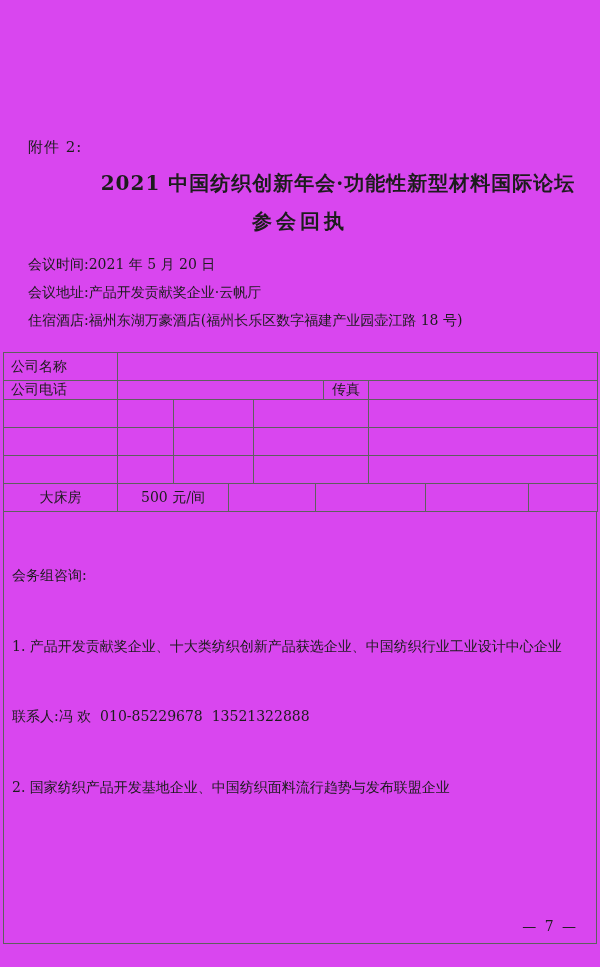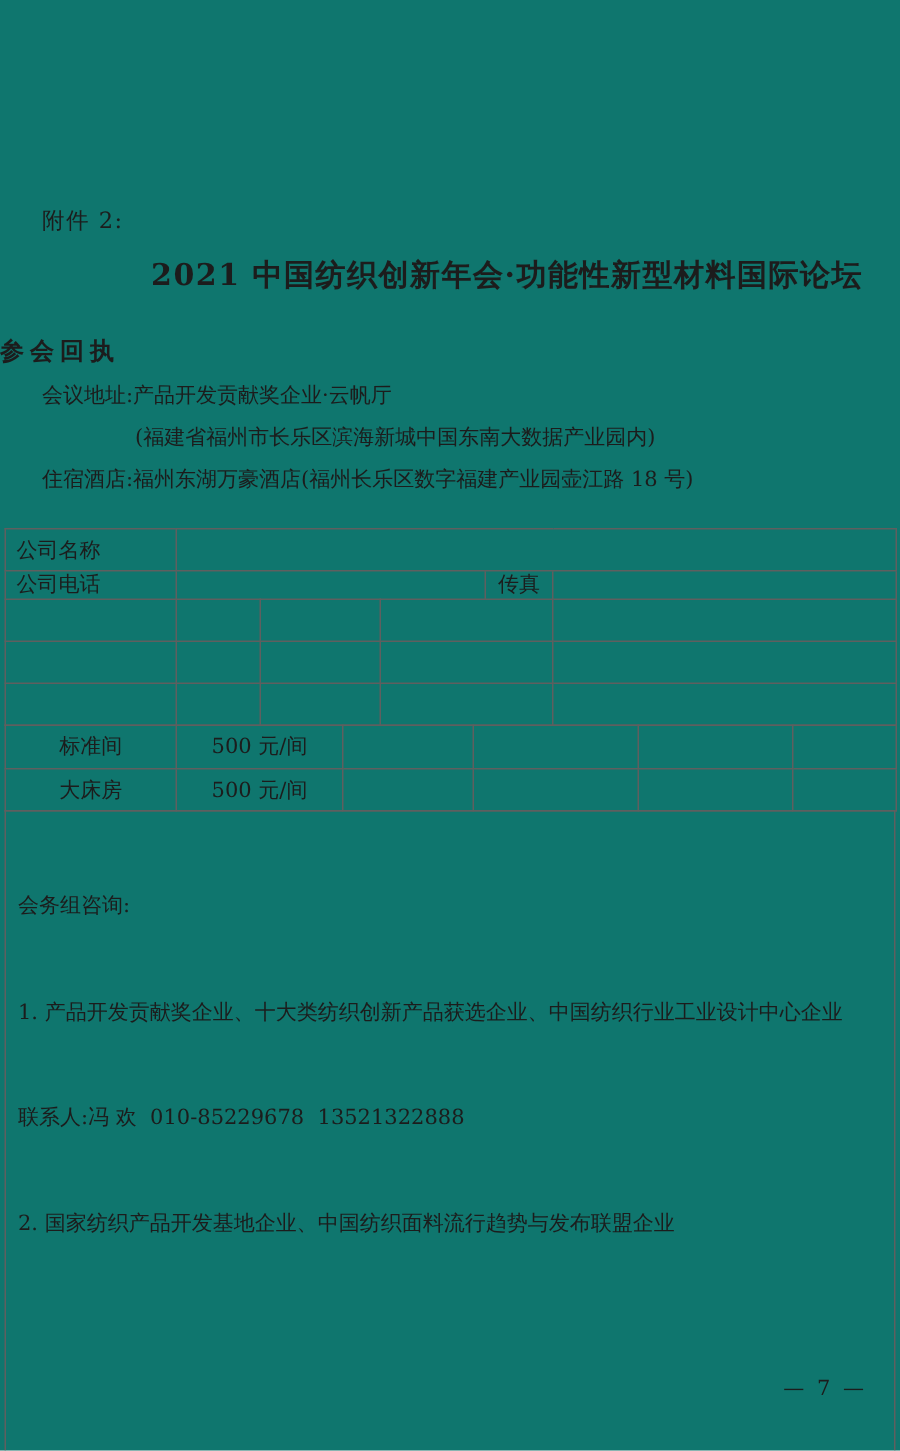--- a/index.html
+++ b/index.html
@@ -1,35 +1,35 @@
 <!DOCTYPE html>
 <html><head>
 <meta charset="utf-8">
 <style>
   * { margin:0; padding:0; box-sizing:border-box; }
   html,body { background:#e8e8e8; }
   .page {
     position:relative;
     width:600px; height:967px;
-    background:#0f766e;
+    background:#d946ef;
     font-family:"DejaVu Serif","Liberation Serif",serif;
     color:#1c1c1c;
     overflow:hidden;
   }
   .attachment {
     position:absolute; left:28px; top:138px;
     font-size:15px; letter-spacing:1px;
   }
   .title1 {
     position:absolute; left:0; top:170px; width:100%;
     text-align:center; font-size:20px; font-weight:bold; letter-spacing:1px;margin-left:38px;
   }
   .title2 {
     position:absolute; left:0; top:208px; width:100%;
-    font-size:16px; font-weight:bold; letter-spacing:4px;margin-top:16px;
+    text-align:center; font-size:20px; font-weight:bold; letter-spacing:4px;
   }
   .info { position:absolute; left:28px; top:250px; width:560px; font-size:14px; }
   .info div { height:28px; line-height:28px; white-space:pre-wrap; }
   .info .indent { padding-left:62px; }
 
   .tables { position:absolute; left:3px; top:352px; width:594px; }
   table {
     border-collapse:collapse; table-layout:fixed; width:594px;
     font-size:14px;
   }
@@ -53,22 +53,22 @@
 </head>
 <body>
 
 <div class="page">
 
   <div class="attachment">附件 2:</div>
   <div class="title1">2021 中国纺织创新年会·功能性新型材料国际论坛</div>
   <div class="title2">参会回执</div>
 
   <div class="info">
+    <div>会议时间:2021 年 5 月 20 日</div>
     <div>会议地址:产品开发贡献奖企业·云帆厅</div>
-    <div class="indent">(福建省福州市长乐区滨海新城中国东南大数据产业园内)</div>
     <div>住宿酒店:福州东湖万豪酒店(福州长乐区数字福建产业园壶江路 18 号)</div>
   </div>
 
   <div class="tables">
 
     <table>
       <colgroup>
         <col style="width:114px">
           <col style="width:56px">
           <col style="width:80px">
@@ -115,28 +115,20 @@
     <table>
       <colgroup>
         <col style="width:114px">
           <col style="width:111px">
           <col style="width:87px">
         <col style="width:110px">
           <col style="width:103px">
           <col style="width:69px">
       </colgroup>
       <tbody>
-      <tr style="height:29px">
-        <td class="c">标准间</td>
-        <td class="c">500 元/间</td>
-        <td></td>
-        <td></td>
-        <td></td>
-        <td></td>
-      </tr>
       <tr style="height:28px">
         <td class="c">大床房</td>
         <td class="c">500 元/间</td>
         <td></td>
         <td></td>
         <td></td>
         <td></td>
       </tr>
     </tbody>
       </table>

